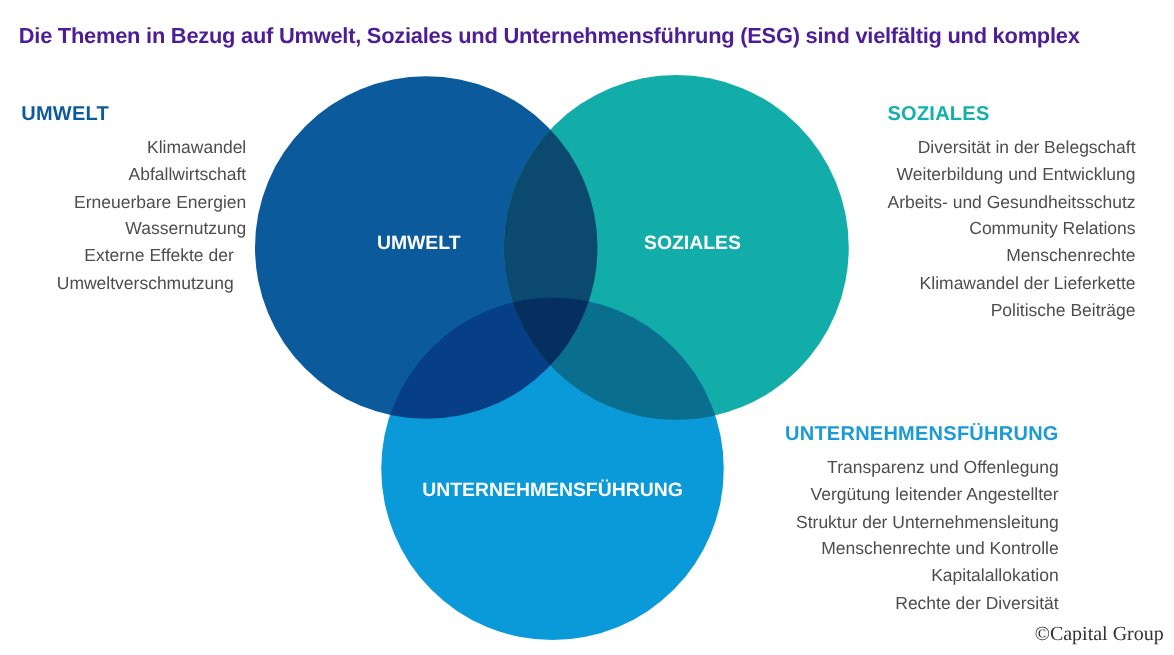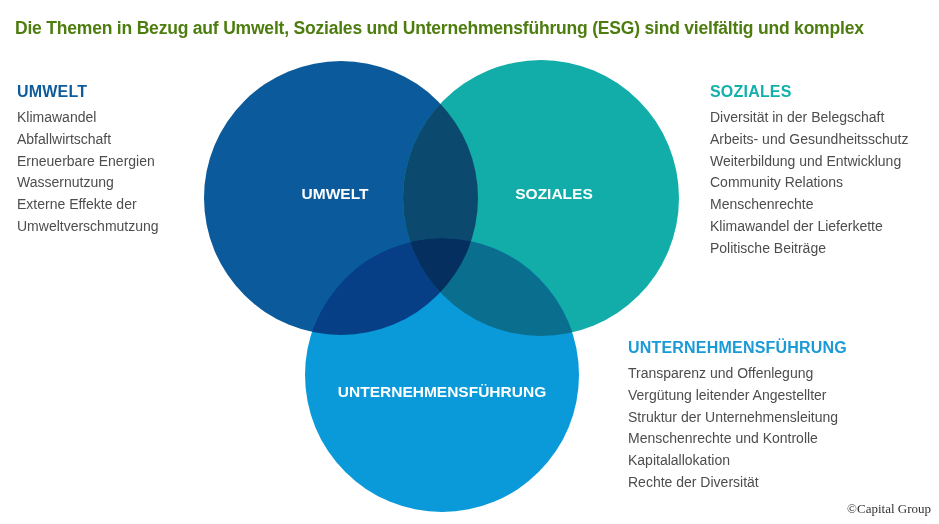--- a/index.html
+++ b/index.html
@@ -1,31 +1,31 @@
 <!DOCTYPE html>
 <html><head>
 <meta charset="utf-8">
 <style>
   html, body { margin: 0; padding: 0; background: #ffffff; }
   body { width: 939px; height: 524px; position: relative; overflow: hidden;
          font-family: "Liberation Sans", "DejaVu Sans", sans-serif; color: #4a4a4a; }
   .title { position: absolute; left: 15px; top: 18px; font-size: 17.5px; font-weight: bold;
-           color: #4d7c0f; letter-spacing: -0.2px; white-space: nowrap; }
+           color: #4c1d95; letter-spacing: -0.2px; white-space: nowrap; }
   .panel { position: absolute; }
   .panel h2 { margin: 0 0 6px 0; font-size: 16px; font-weight: bold; letter-spacing: 0.2px; }
   .panel ul { list-style: none; margin: 0; padding: 0; }
-  .panel li { font-size: 14px; line-height: 21.8px; color: #4d4d4d; white-space: nowrap; }
+  .panel li { font-size: 14px; line-height: 21.8px; color: #4d4d4d; white-space: nowrap; text-align: right; }
   #panel-umwelt { left: 17px; top: 83px; }
   #panel-umwelt li { white-space: normal; width: 180px; line-height: 21.8px; }
   #panel-soziales { left: 710px; top: 83px; }
   #panel-gov { left: 628px; top: 339px; }
   .venn { position: absolute; left: 0; top: 0; }
   .venn text { font-family: "Liberation Sans", "DejaVu Sans", sans-serif; font-weight: bold; fill: #ffffff; }
   .credit { position: absolute; right: 8px; bottom: 7px; font-family: "Liberation Serif", serif;
-            font-size: 13px; color: #333333; }
+            font-size: 16px; color: #333333; }
 </style>
 </head>
 <body>
 
 <div class="title">Die Themen in Bezug auf Umwelt, Soziales und Unternehmensführung (ESG) sind vielfältig und komplex</div>
 
 <svg class="venn" width="939" height="524" viewBox="0 0 939 524" xmlns="http://www.w3.org/2000/svg">
   <defs>
     <clipPath id="clip-u">
         <circle cx="341" cy="198" r="137"></circle>
@@ -67,22 +67,22 @@
     <li>Erneuerbare Energien</li>
     <li>Wassernutzung</li>
     <li style="width:170px">Externe Effekte der Umweltverschmutzung</li>
   </ul>
 </div>
 
 <div class="panel" id="panel-soziales">
   <h2 style="color:#12b0aa">SOZIALES</h2>
   <ul>
     <li>Diversität in der Belegschaft</li>
+    <li>Weiterbildung und Entwicklung</li>
     <li>Arbeits- und Gesundheitsschutz</li>
-    <li>Weiterbildung und Entwicklung</li>
     <li>Community Relations</li>
     <li>Menschenrechte</li>
     <li>Klimawandel der Lieferkette</li>
     <li>Politische Beiträge</li>
   </ul>
 </div>
 
 <div class="panel" id="panel-gov">
   <h2 style="color:#1a9ad6">UNTERNEHMENSFÜHRUNG</h2>
   <ul>

